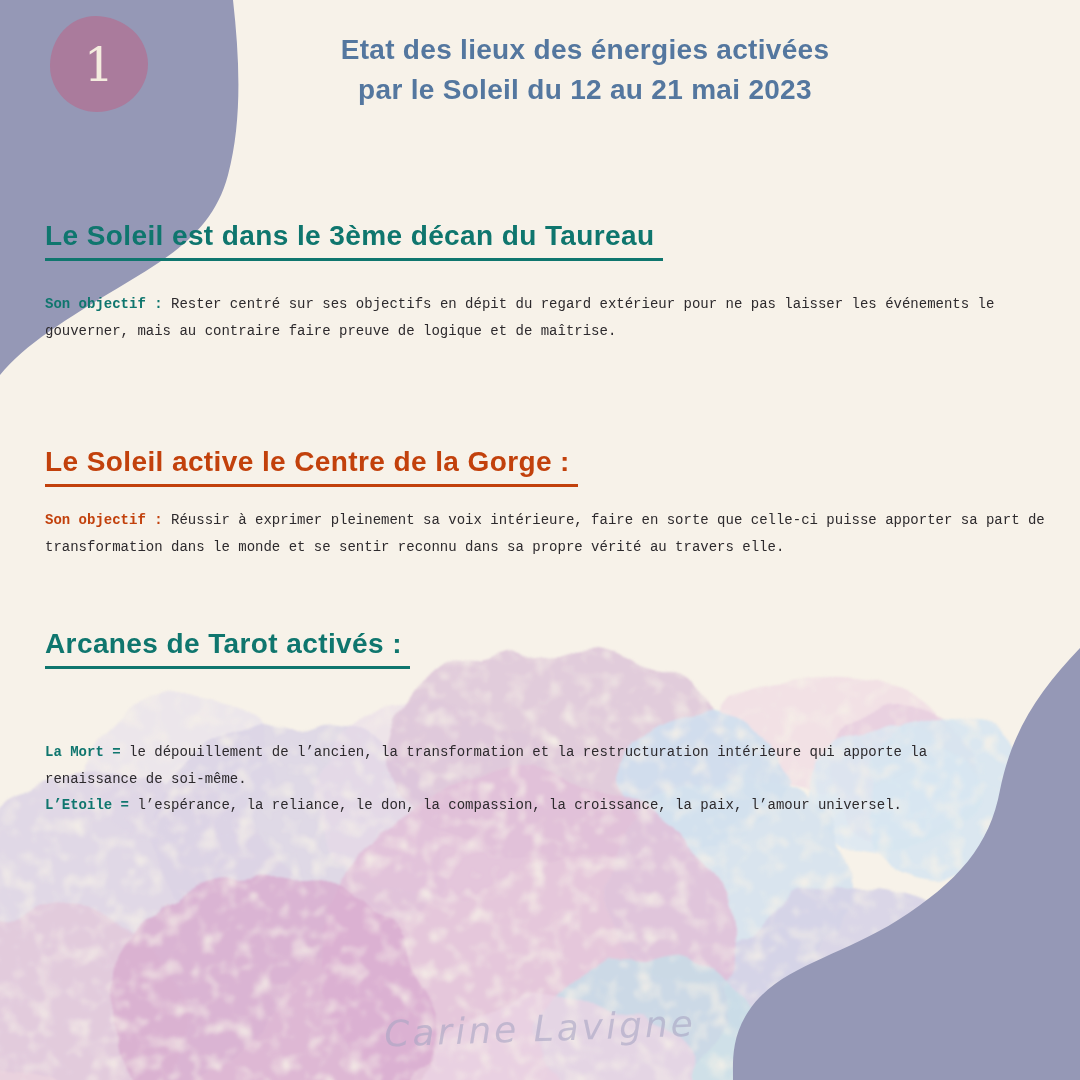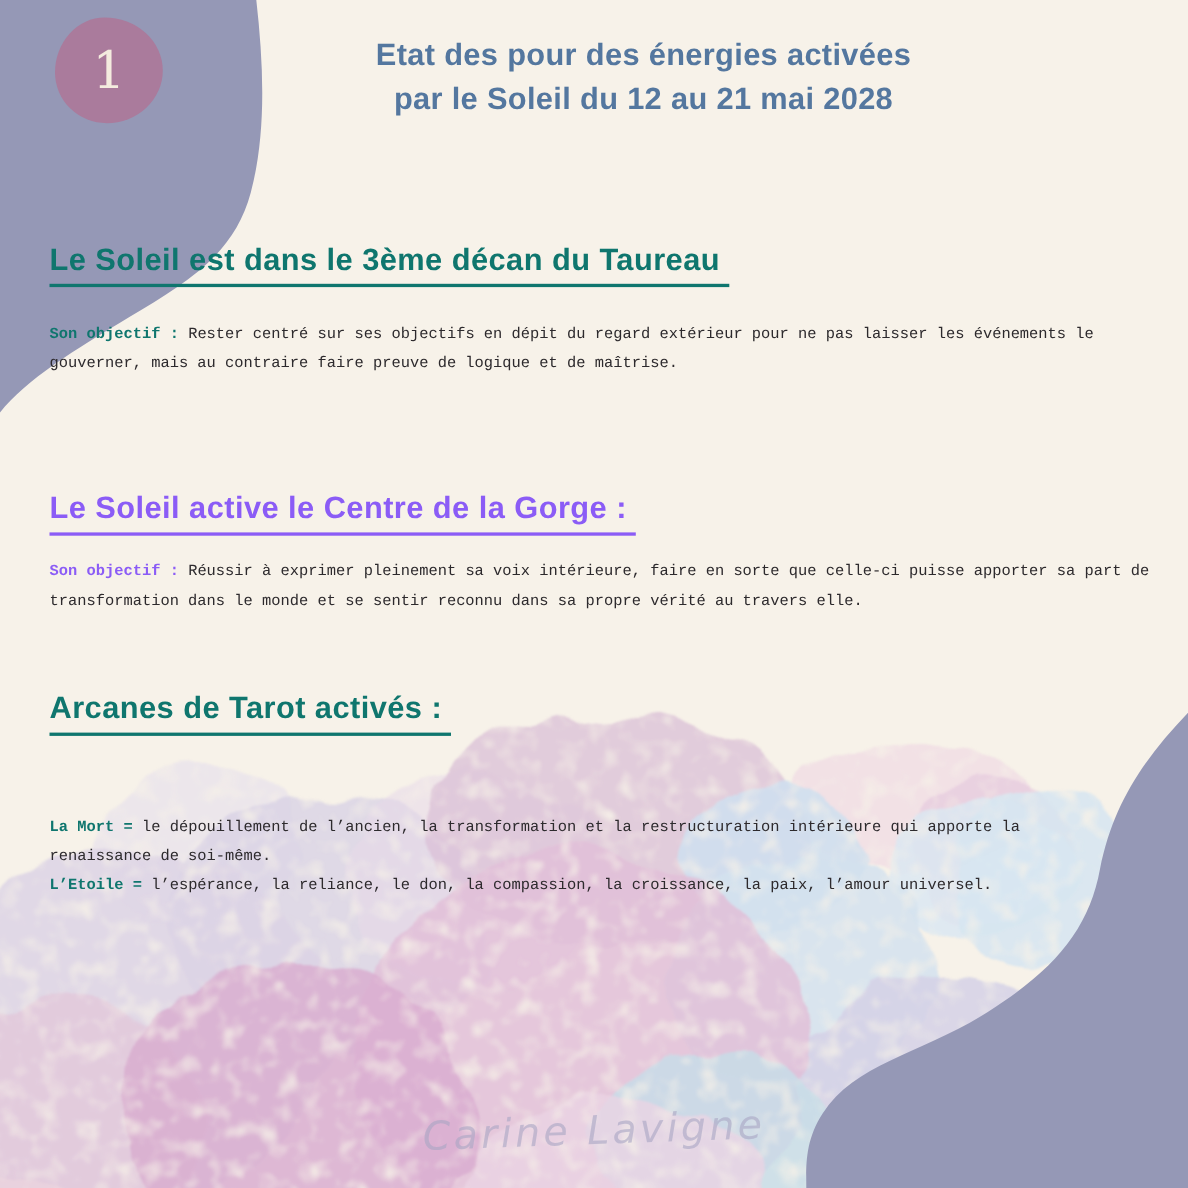--- a/index.html
+++ b/index.html
@@ -24,21 +24,21 @@
   .title{
     position:absolute;left:160px;top:30px;width:850px;
     text-align:center;color:#54779f;font-weight:bold;
     font-size:28px;line-height:40px;letter-spacing:0.3px;
   }
   .title span{display:block;}
 
   .heading{position:absolute;left:45px;font-size:28px;font-weight:bold;letter-spacing:0.4px;}
   .heading .inner{display:inline-block;border-bottom:3px solid currentColor;padding:0 8px 6px 0;}
   .purple{color:#0f766e;}
-  .blue{color:#8b5cf6;}
+  .blue{color:#c2410c;}
 
   .para{
     position:absolute;left:45px;
     font-family:Liberation Mono, monospace;
     font-size:14px;line-height:26.5px;color:#2d2a2d;
   }
   .para .lbl{font-weight:bold;}
 
   #h-taureau{top:220px;}
   #p-taureau{top:291px;width:960px;}
@@ -92,22 +92,22 @@
 
   <path d="M0,0 L233,0 C240,62 242,122 228,175 C213,232 168,258 118,288 C68,318 24,345 0,375 Z" fill="#9598b6"></path>
   <path d="M1080,648 C1040,690 1012,730 1000,790 C990,845 958,882 898,920 C838,958 778,966 748,1012 C731,1038 733,1062 733,1080 L1080,1080 Z" fill="#9598b6"></path>
 </svg>
 
 <div class="badge">
   <span class="badge-num">1</span>
 </div>
 
 <div class="title">
-  <span>Etat des pour des énergies activées</span>
-  <span>par le Soleil du 12 au 21 mai 2028</span>
+  <span>Etat des lieux des énergies activées</span>
+  <span>par le Soleil du 12 au 21 mai 2023</span>
 </div>
 
 <div id="h-taureau" class="heading purple">
   <span class="inner">Le Soleil est dans le 3ème décan du Taureau</span>
 </div>
 <div id="p-taureau" class="para">
   <span class="lbl purple">Son objectif :</span>
   <span>Rester centré sur ses objectifs en dépit du regard extérieur pour ne pas laisser les événements le gouverner, mais au contraire faire preuve de logique et de maîtrise.</span>
 </div>
 

